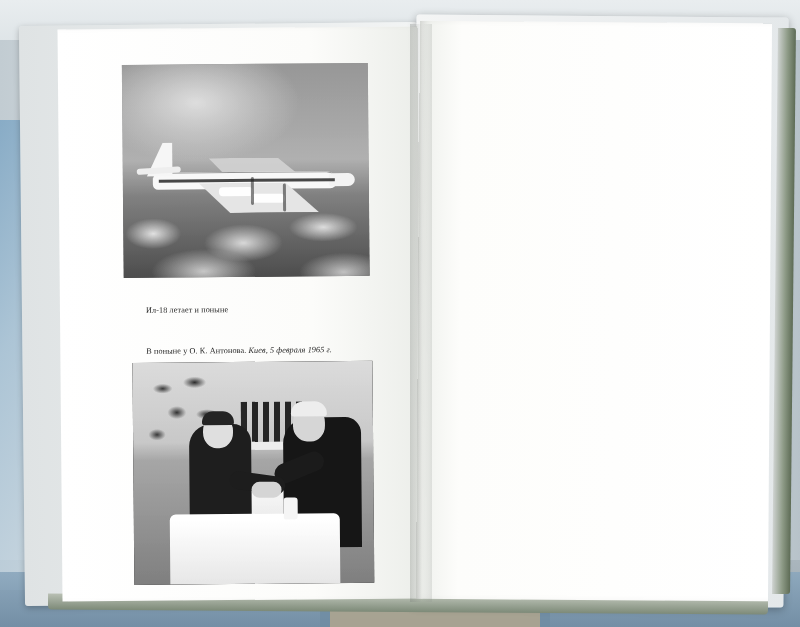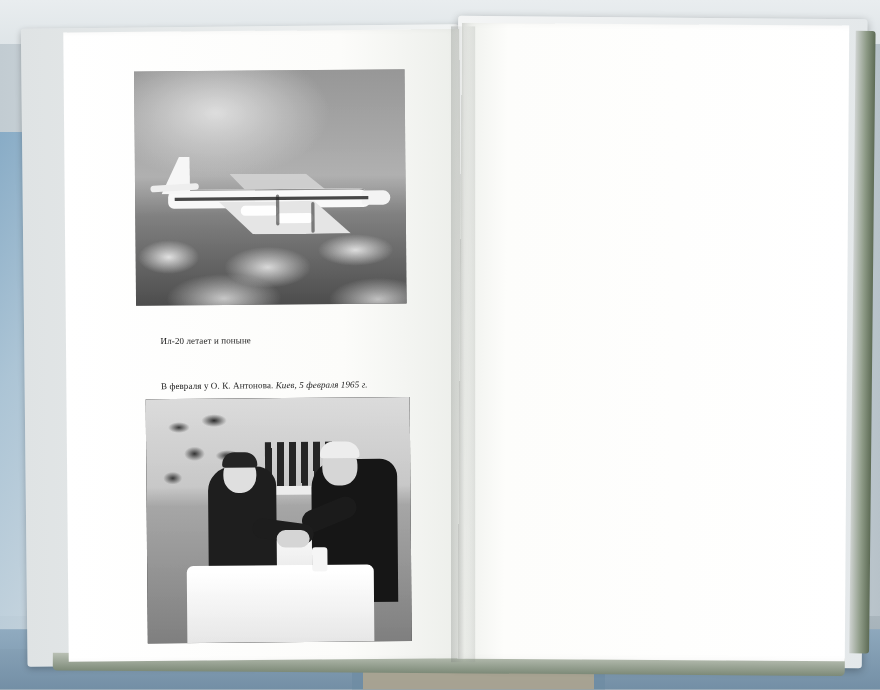--- a/index.html
+++ b/index.html
@@ -494,24 +494,24 @@
         <div class="cheat"></div>
         <div class="tailfin"></div>
         <div class="tailplane"></div>
         <div class="wing-near"></div>
         <div class="eng eng1"></div>
         <div class="eng eng2"></div>
         <div class="prop prop1"></div>
         <div class="prop prop2"></div>
       </div>
 
-      <div class="cap" id="cap-plane">Ил-20 летает и поныне</div>
+      <div class="cap" id="cap-plane">Ил-18 летает и поныне</div>
 
       <div class="cap" id="cap-antonov">
-        <span>В февраля у О. К. Антонова.</span>
+        <span>В поныне у О. К. Антонова.</span>
         <em>Киев, 5 февраля 1965 г.</em>
       </div>
 
       <div class="photo" id="photo-antonov">
         <div class="wall"></div>
         <div class="plant"></div>
         <div class="bottles"></div>
         <div class="shelf"></div>
         <div class="table2"></div>
         <div class="man-left"></div>

